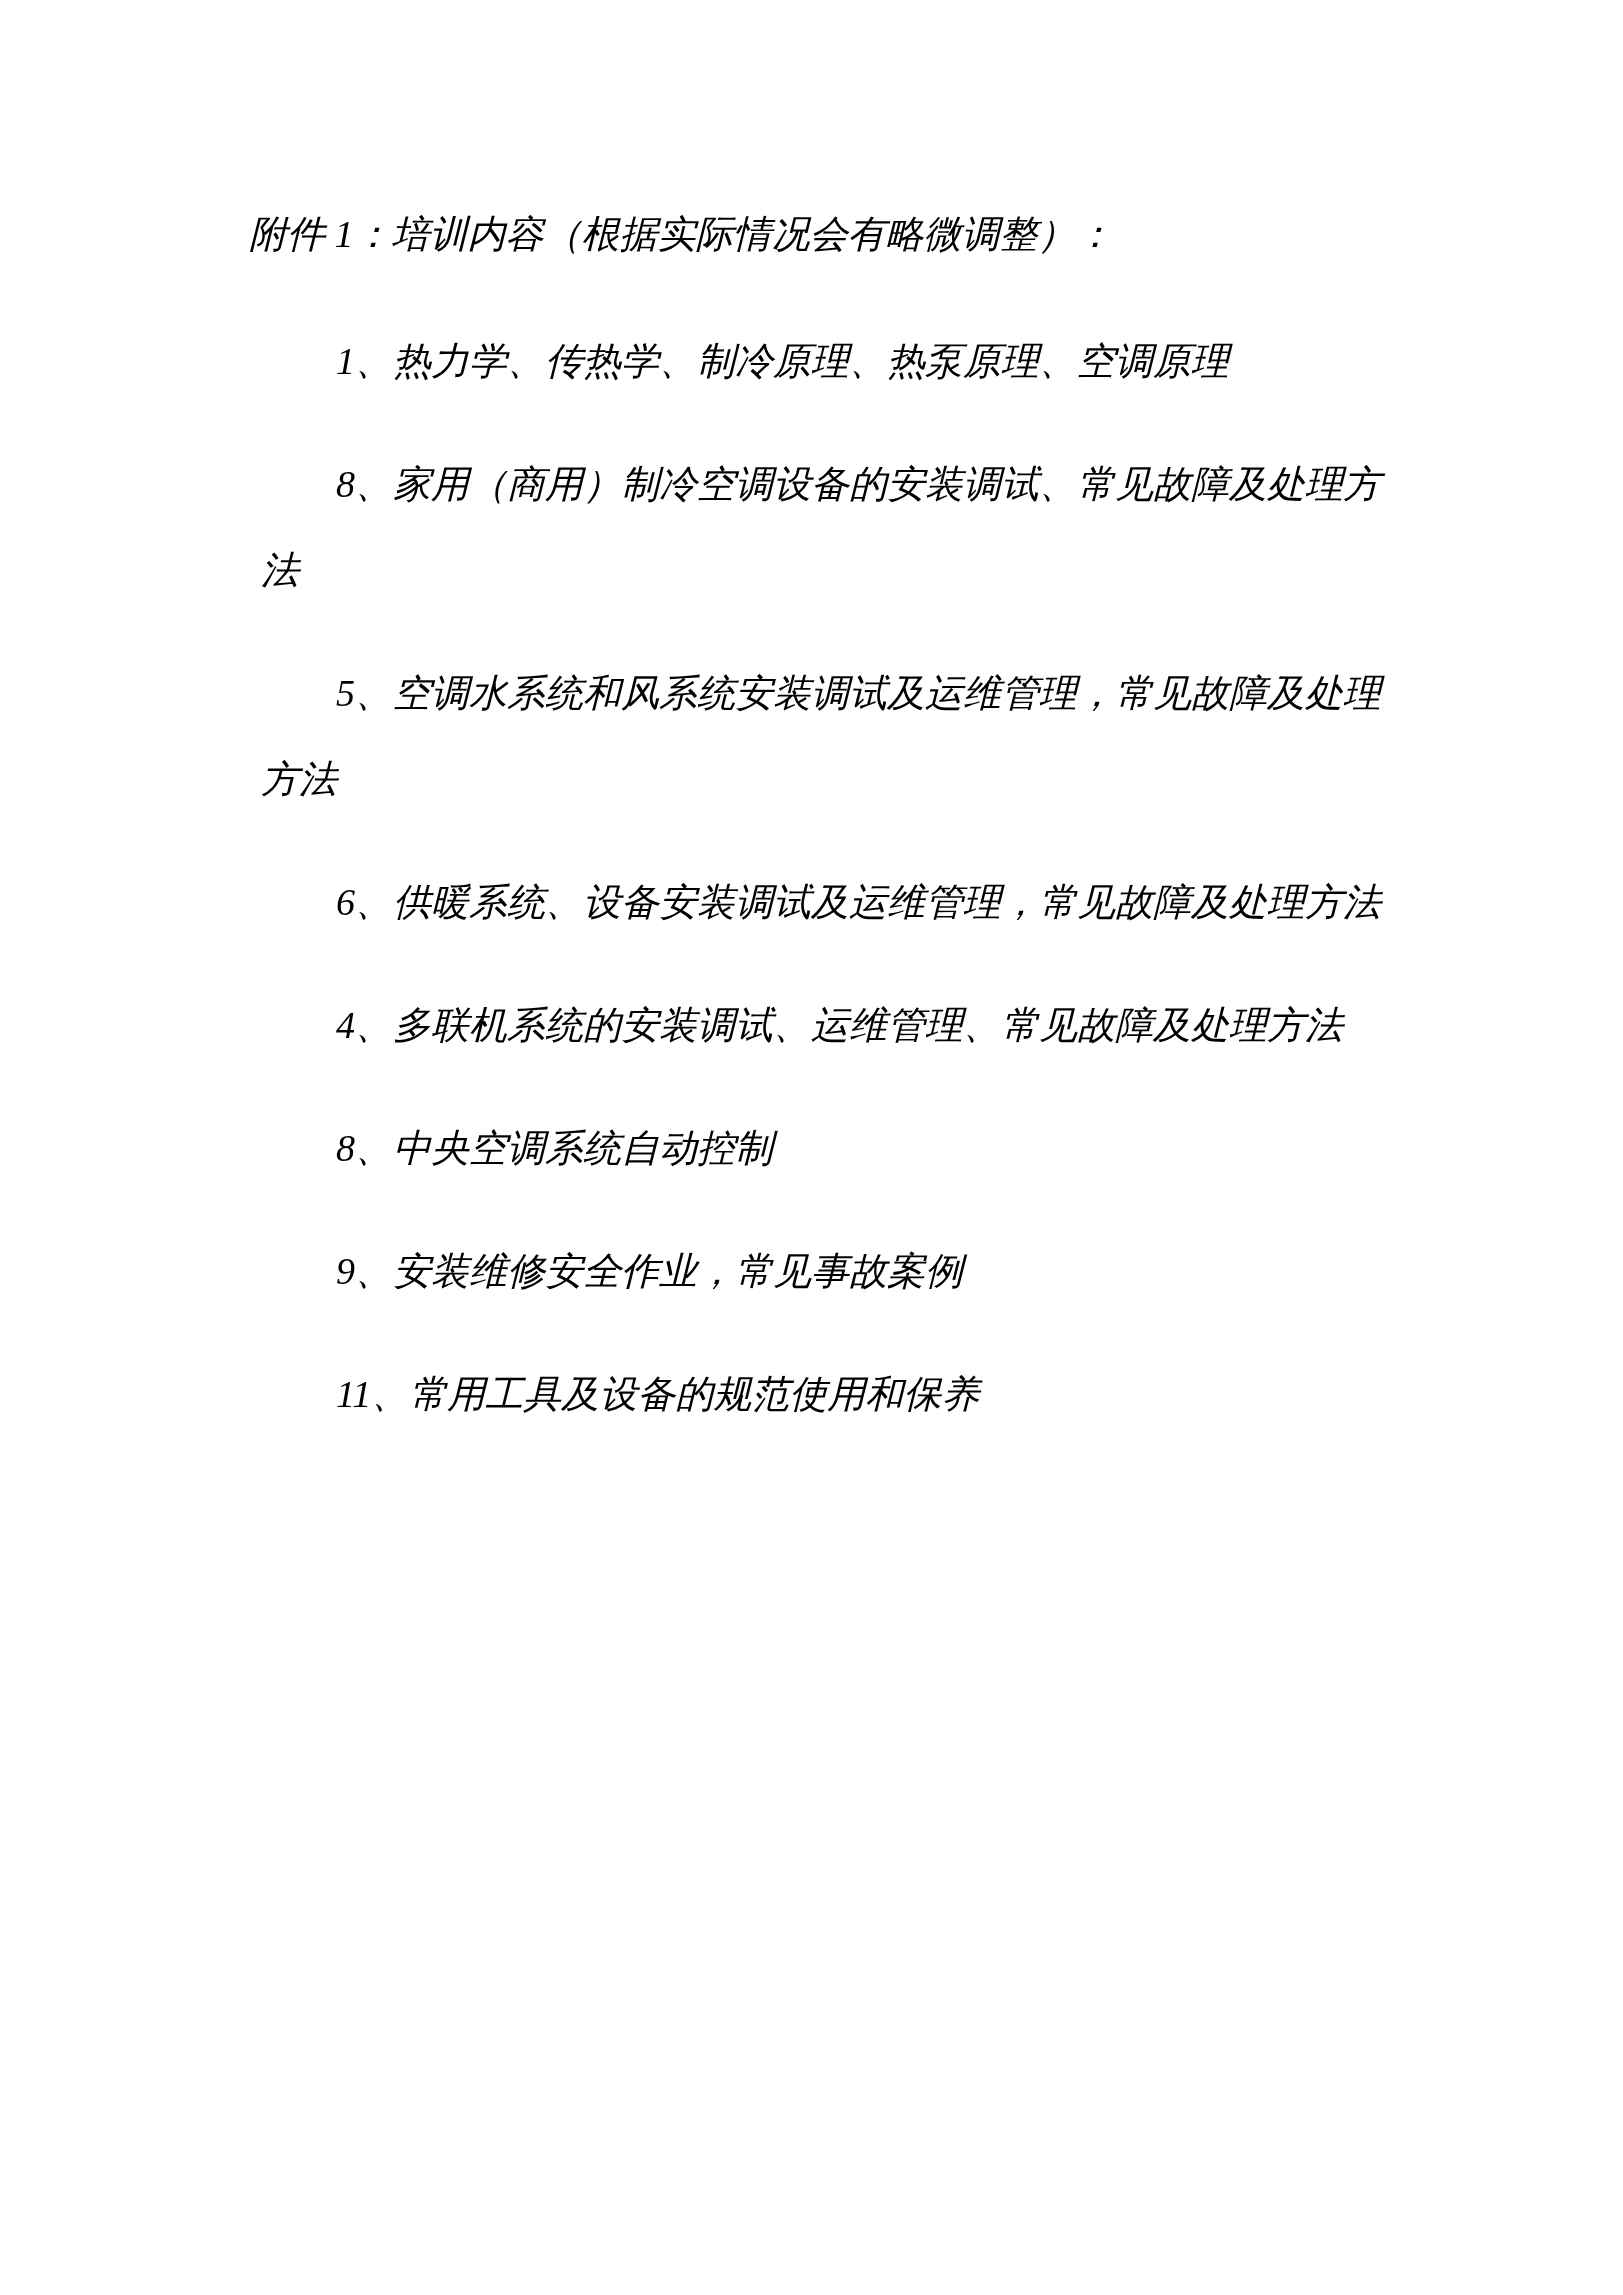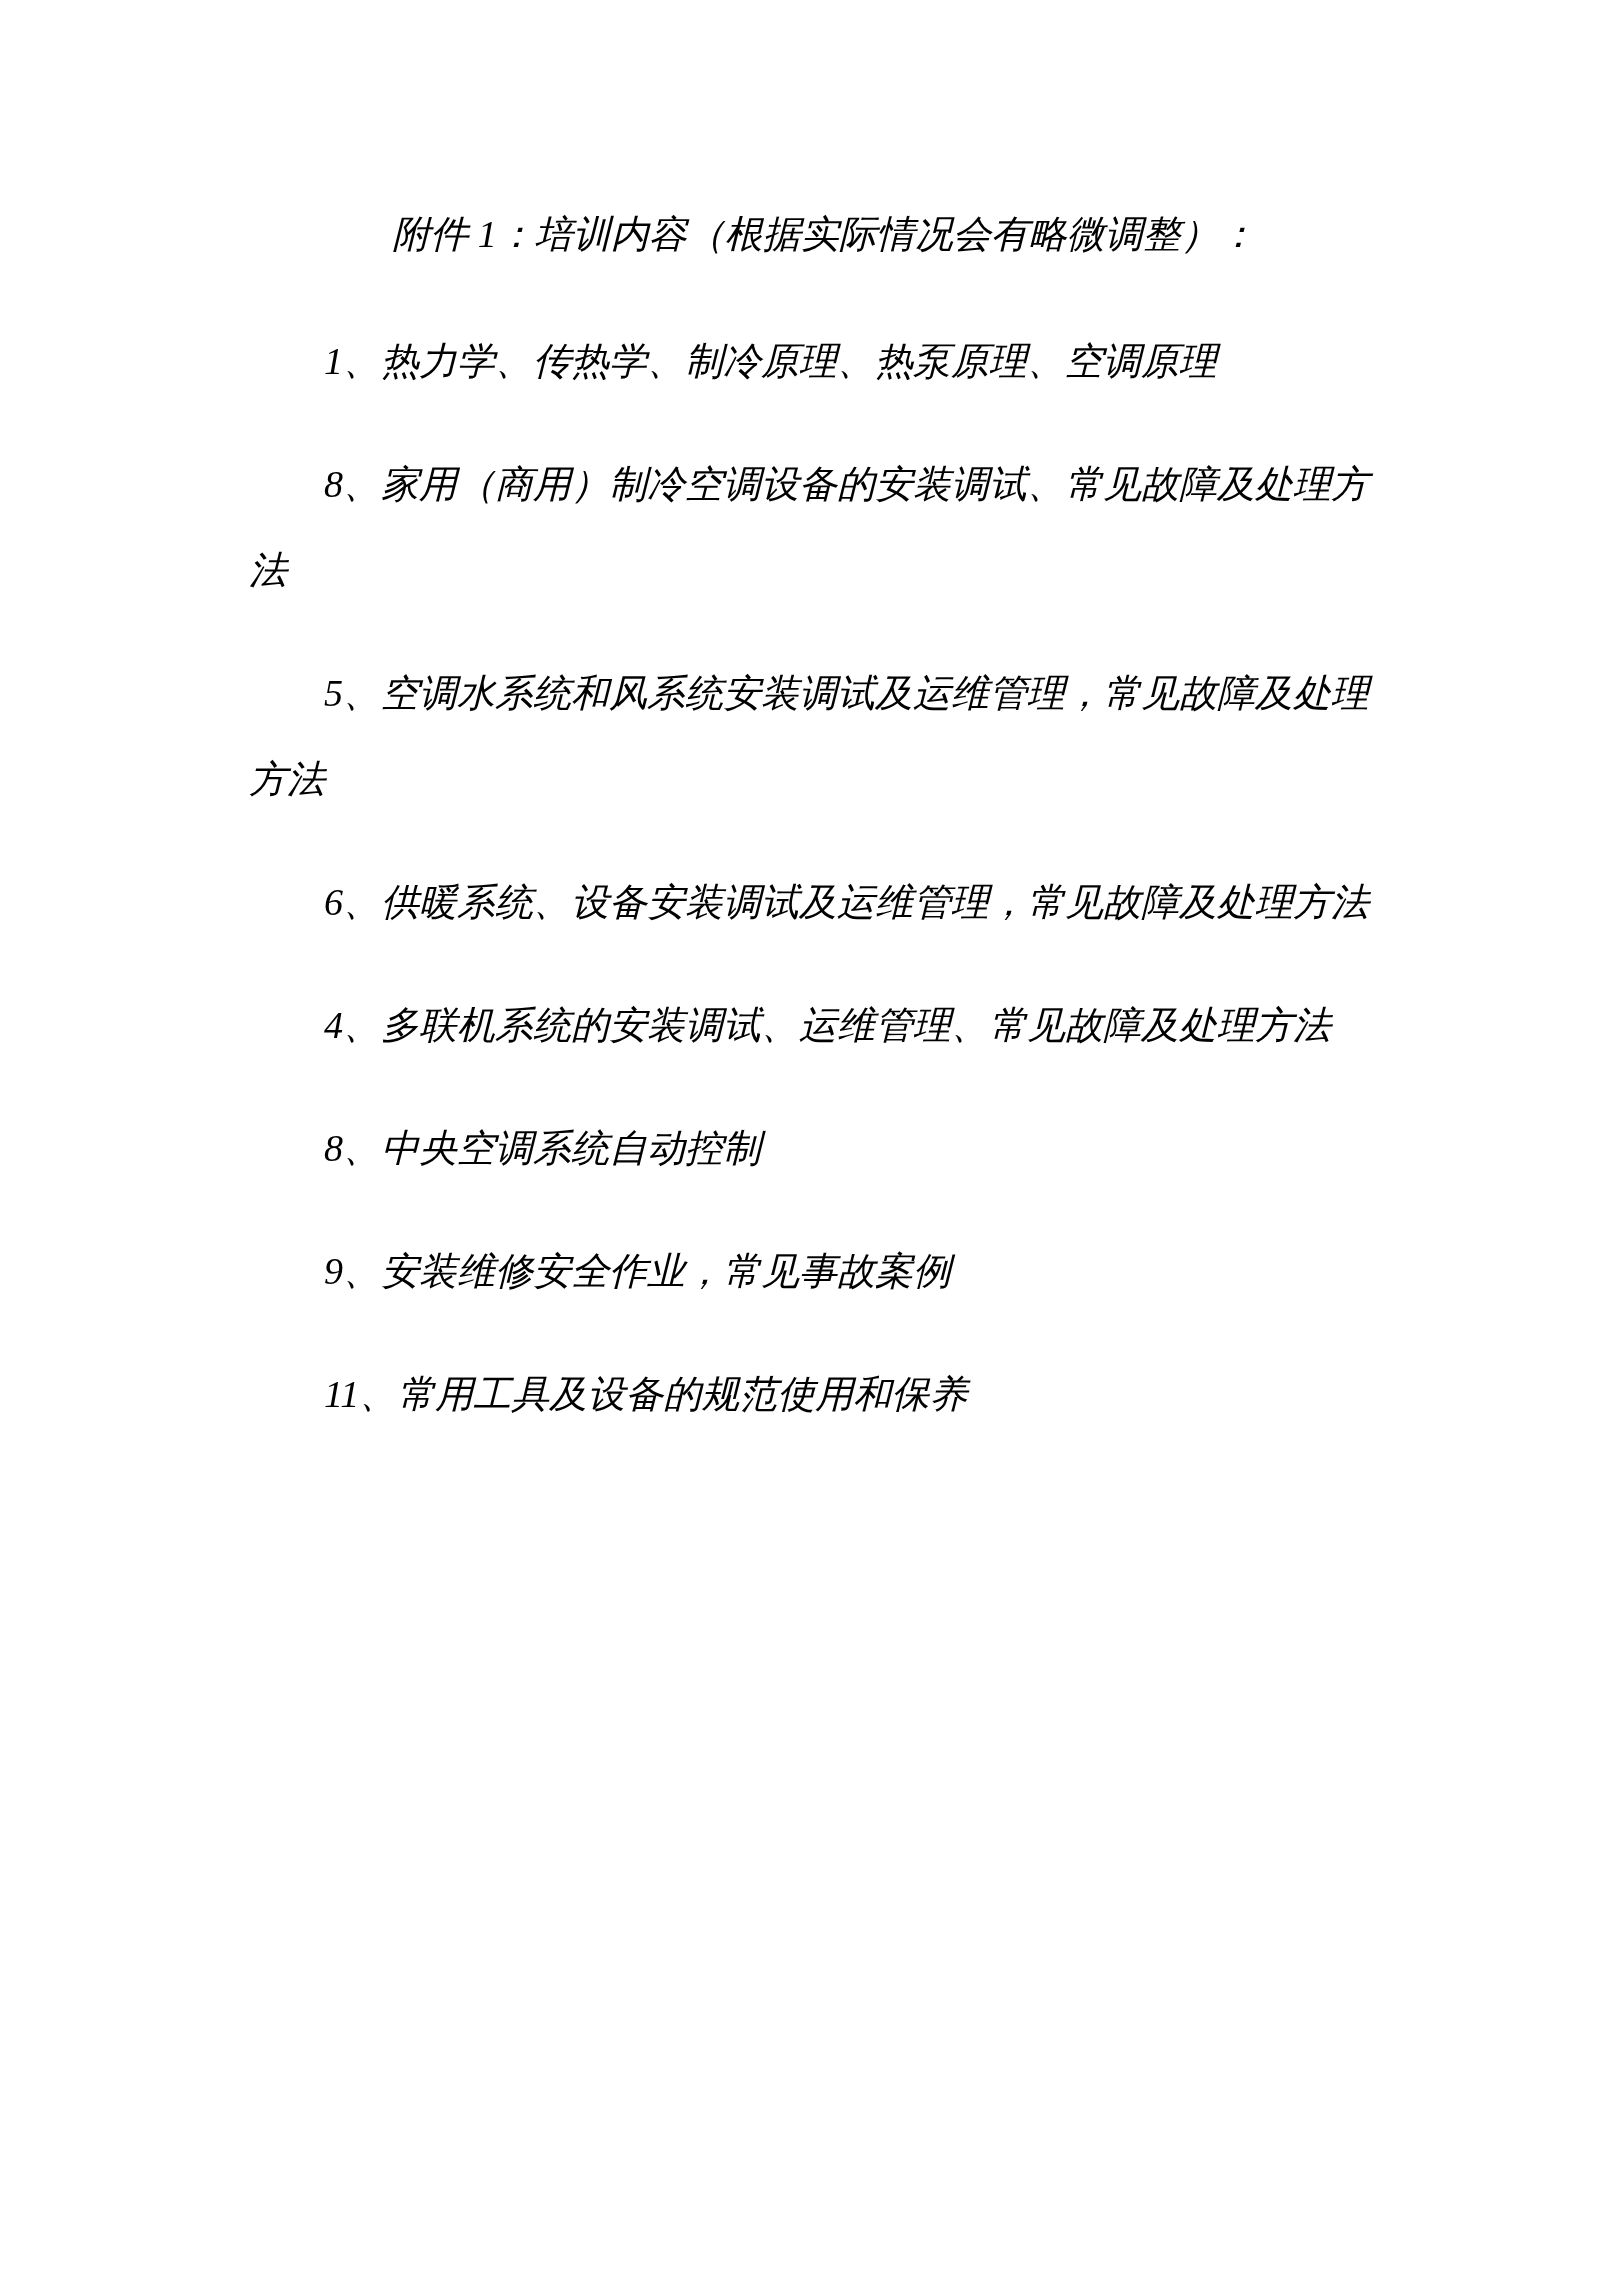--- a/index.html
+++ b/index.html
@@ -17,24 +17,23 @@
     padding: 191px 223px 0 249px;
     font-family: "Liberation Serif", "DejaVu Serif", serif;
     font-style: italic;          
     font-size: 38px;
     line-height: 86px;
     overflow: hidden;
   }
   .doc-title {
     margin: 0 0 41px 0;
     white-space: pre-wrap;
-    text-align: center;
   }
   .doc-item {
-    margin: 0 0 37px 0;
+    margin: 0 0 37px 12px;
     text-indent: 75px;          
     white-space: pre-wrap;       
   }
 </style>
 </head>
 <body>
 
 <div class="page">
   <p class="doc-title">附件 1：培训内容（根据实际情况会有略微调整）：</p>
 

